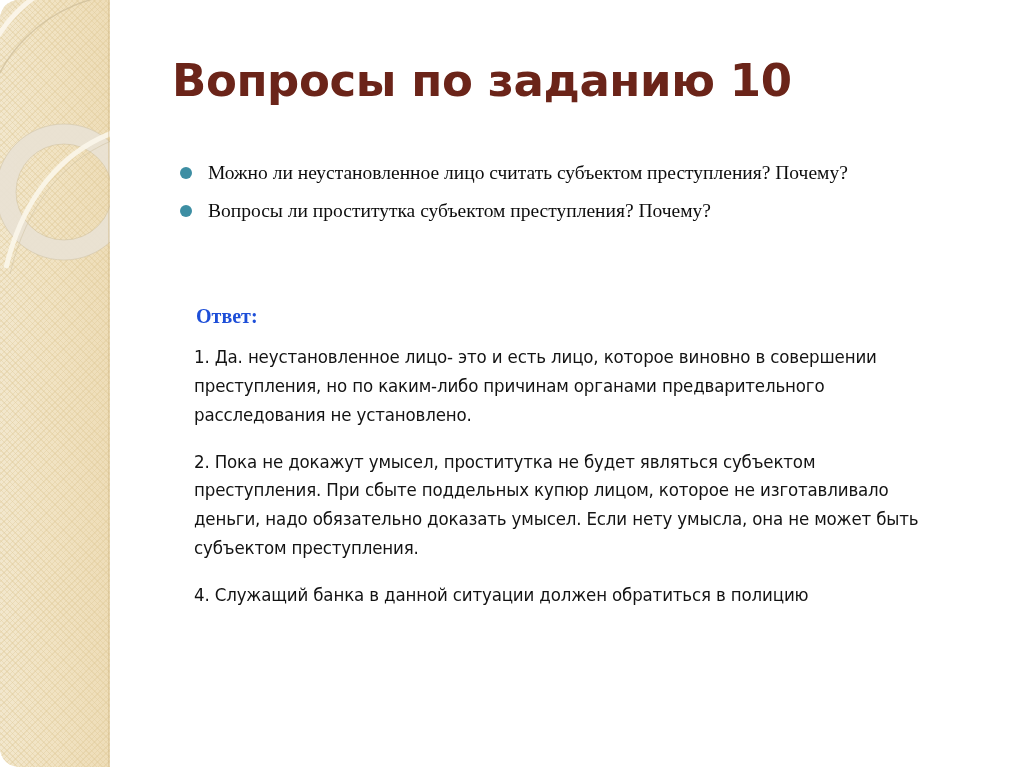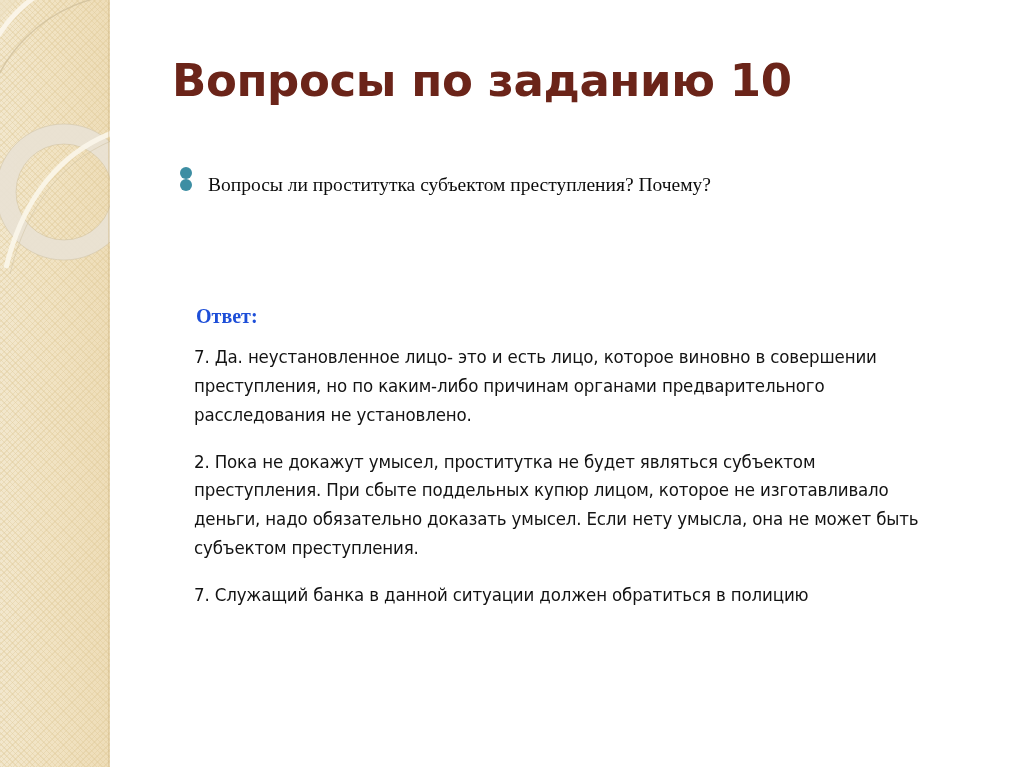--- a/index.html
+++ b/index.html
@@ -13,20 +13,21 @@
     overflow: hidden;
     font-family: "Liberation Sans", sans-serif;
   }
 
   .slide {
     position: relative;
     width: 1024px;
     height: 767px;
     background: #ffffff;
     overflow: hidden;
+    border-radius: 19px;
   }
 
   
   .side-band {
     position: absolute;
     left: 0;
     top: 0;
     width: 110px;
     height: 767px;
     overflow: hidden;
@@ -144,28 +145,29 @@
       <path d="M 124 136 C 64 156 26 206 10 274" fill="none" stroke="#cfc2a4" stroke-width="1" opacity="0.55"></path>
     </svg>
   </div>
   <div class="side-band-edge"></div>
 
   <div class="title" style="color: rgb(107, 36, 25);">Вопросы по заданию 10</div>
 
   <ul class="bullets">
     <li class="bullet-item">
       <span class="bullet-dot" style="background: rgb(61, 142, 163);"></span>
+      <span>Можно ли неустановленное лицо считать субъектом преступления? Почему?</span>
     </li>
     <li class="bullet-item">
       <span class="bullet-dot" style="background: rgb(61, 142, 163);"></span>
       <span>Вопросы ли проститутка субъектом преступления? Почему?</span>
     </li>
   </ul>
 
   <div class="answer-label">Ответ:</div>
 
   <div class="answers">
-    <p class="answer-para">7. Да. неустановленное лицо- это и есть лицо, которое виновно в совершении преступления, но по каким-либо причинам органами предварительного расследования не установлено.</p>
+    <p class="answer-para">1. Да. неустановленное лицо- это и есть лицо, которое виновно в совершении преступления, но по каким-либо причинам органами предварительного расследования не установлено.</p>
     <p class="answer-para">2. Пока не докажут умысел, проститутка не будет являться субъектом преступления. При сбыте поддельных купюр лицом, которое не изготавливало деньги, надо обязательно доказать умысел. Если нету умысла, она не может быть субъектом преступления.</p>
-    <p class="answer-para">7. Служащий банка в данной ситуации должен обратиться в полицию</p>
+    <p class="answer-para">4. Служащий банка в данной ситуации должен обратиться в полицию</p>
   </div>
 
 </div>
 
 </body></html>

